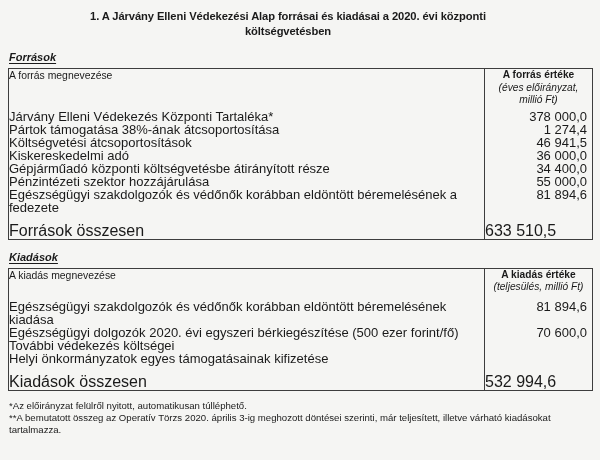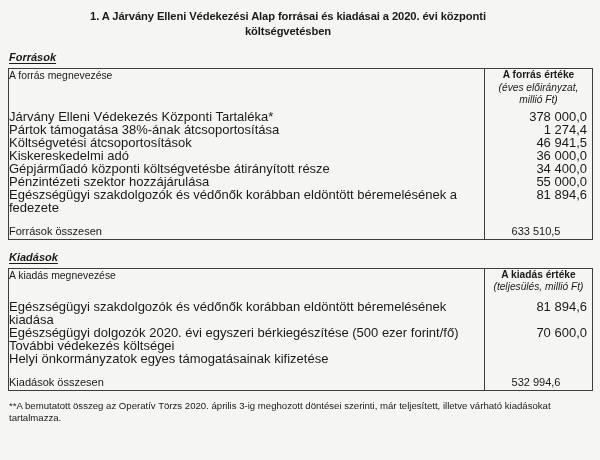--- a/index.html
+++ b/index.html
@@ -120,26 +120,26 @@
     border-top: 1px solid #3d3d3d;
     border-bottom: 1px solid #3d3d3d;
     height: 7px;
     padding: 0;
   }
 
   
   .total-row > td {
     padding: 1px 3px 2px 3px;
     height: 15px;
-    font-size: 11px;
+    font-size: 16px;
     font-weight: bold;
     line-height: 14px;
   }
   .total-row .cell-value {
-    text-align: center;
+    text-align: left;
     padding-right: 5px !important;
     white-space: nowrap;
   }
 
   
   .footnotes {
     margin-top: 9px;
     padding-left: 1px;
     font-size: 9.6px;
     line-height: 12.2px;
@@ -249,16 +249,17 @@
       </tr>
 
       <tr class="total-row">
         <td class="cell-name">Kiadások összesen</td>
         <td class="cell-value col-value">532 994,6</td>
       </tr>
     </tbody>
   </table>
 
   <div class="footnotes">
+    <p class="footnote">*Az előirányzat felülről nyitott, automatikusan túlléphető.</p>
     <p class="footnote">**A bemutatott összeg az Operatív Törzs 2020. április 3-ig meghozott döntései szerinti, már teljesített, illetve várható kiadásokat tartalmazza.</p>
   </div>
 
 </div>
 
 </body></html>

